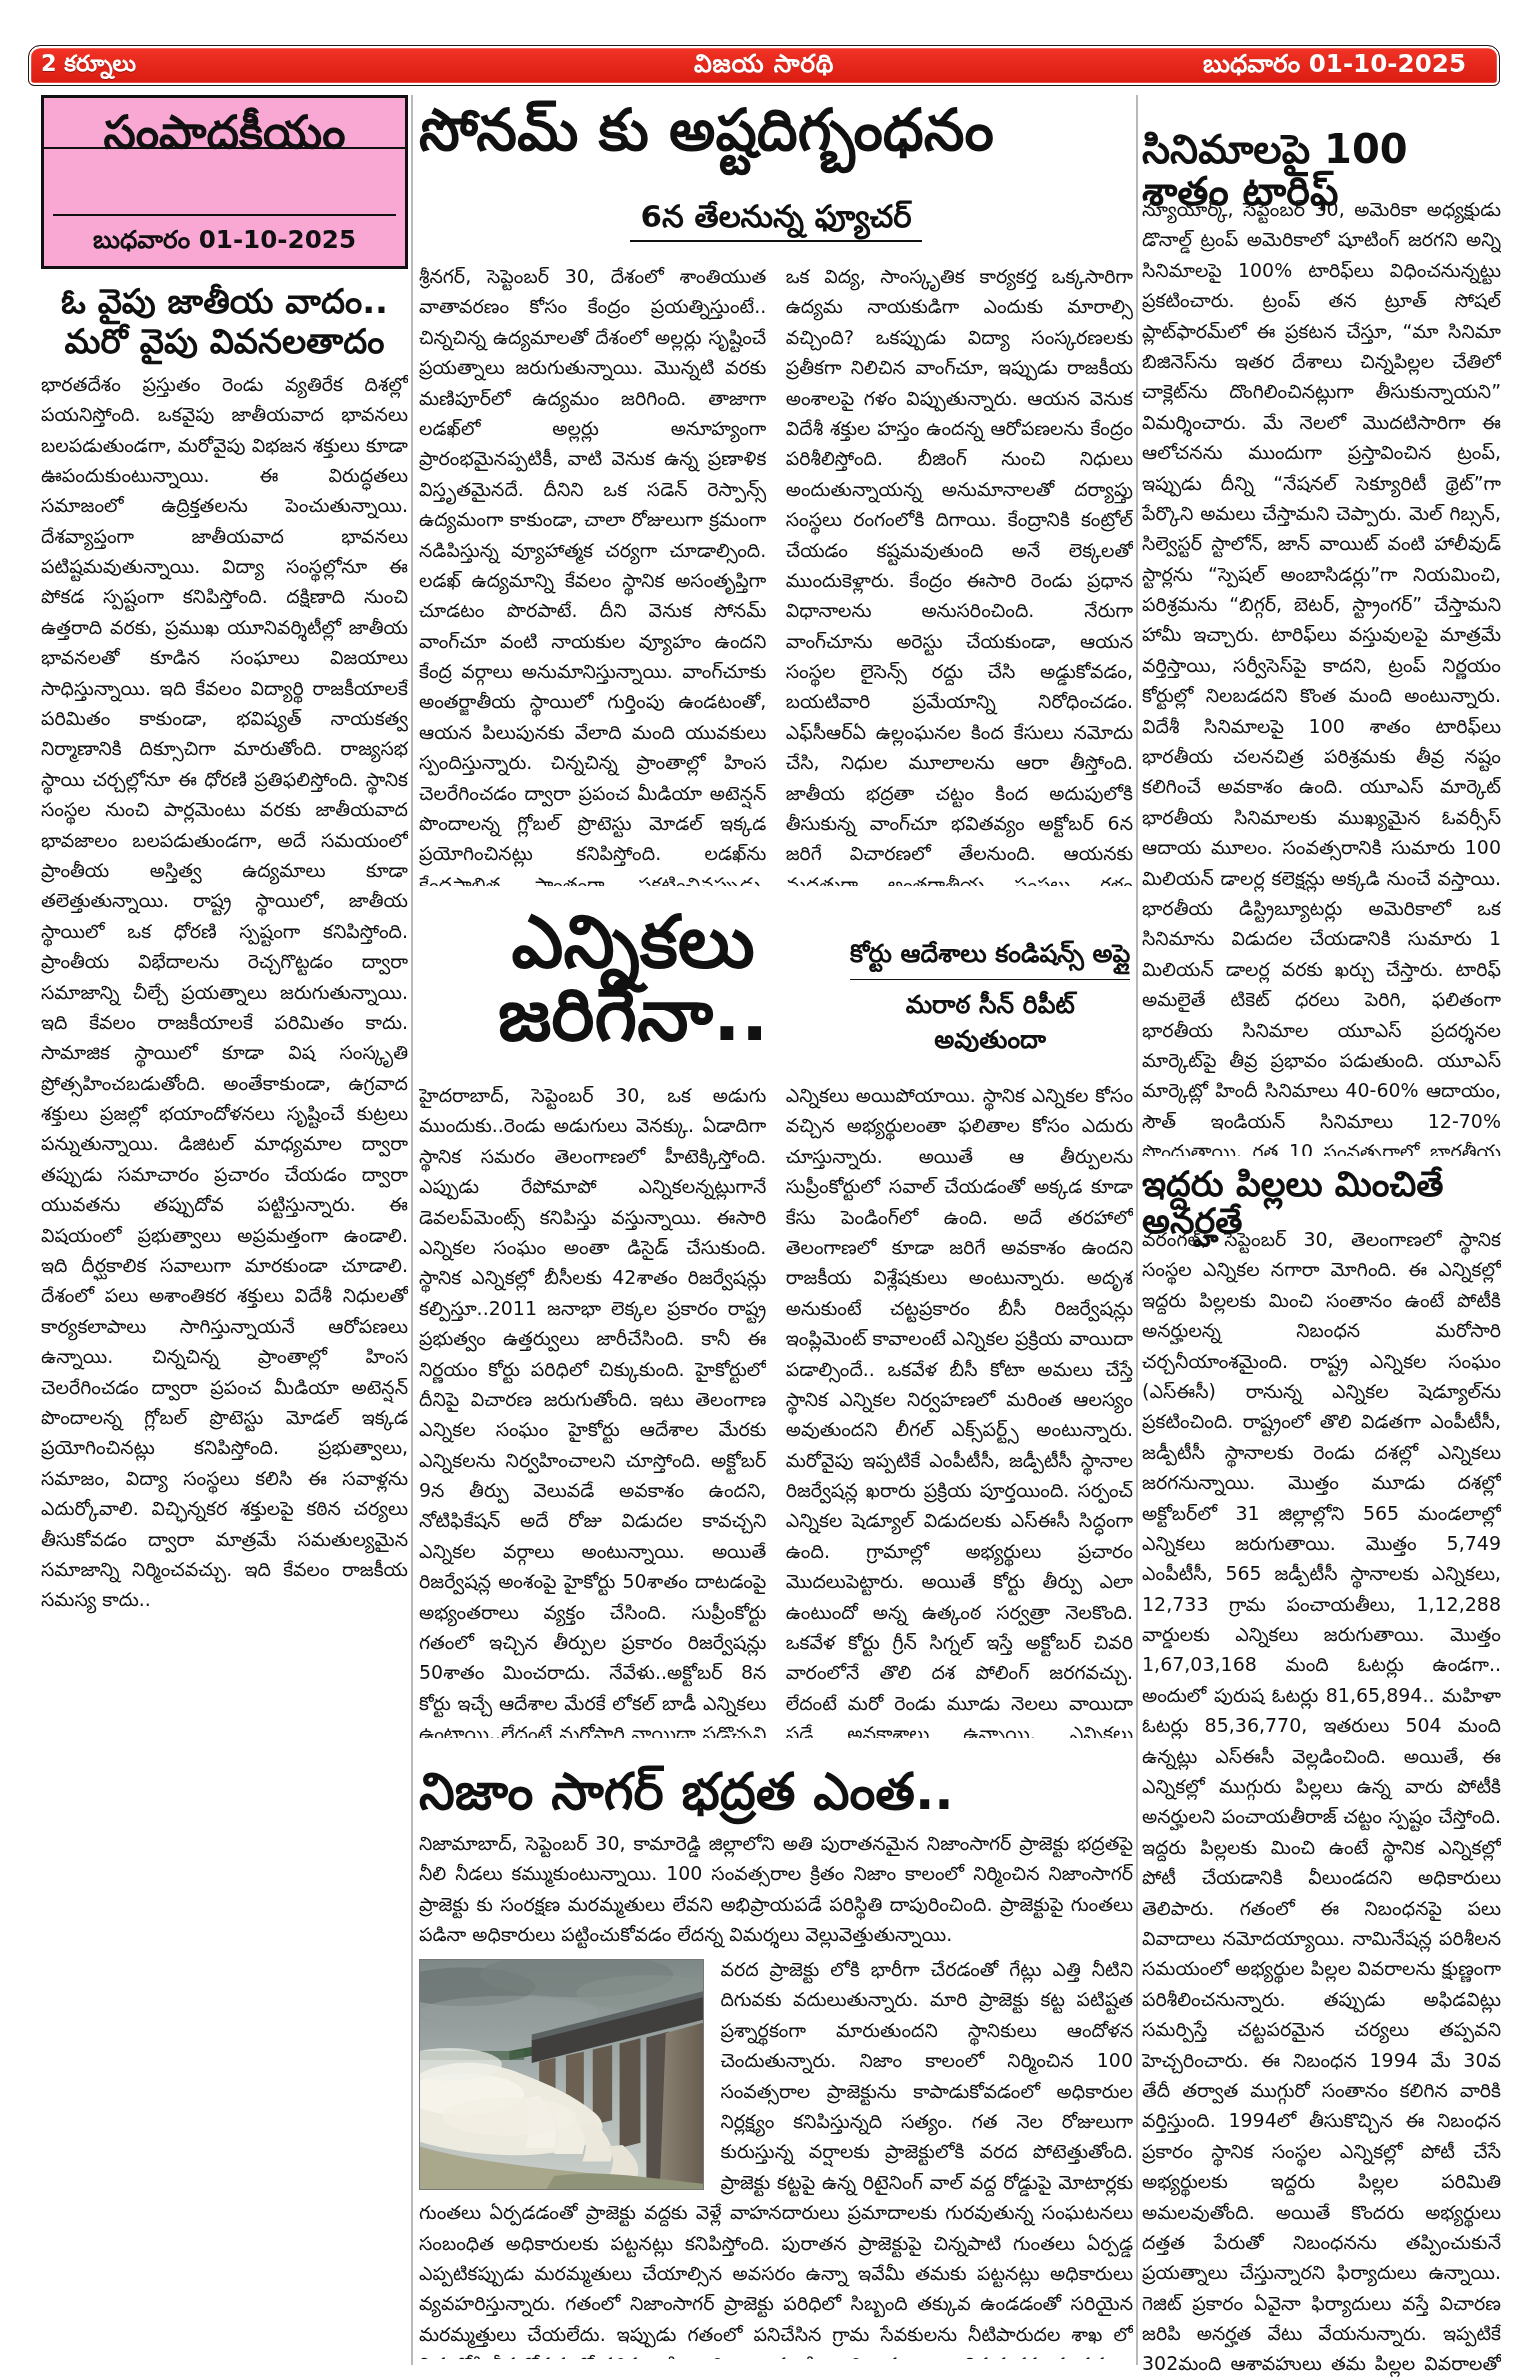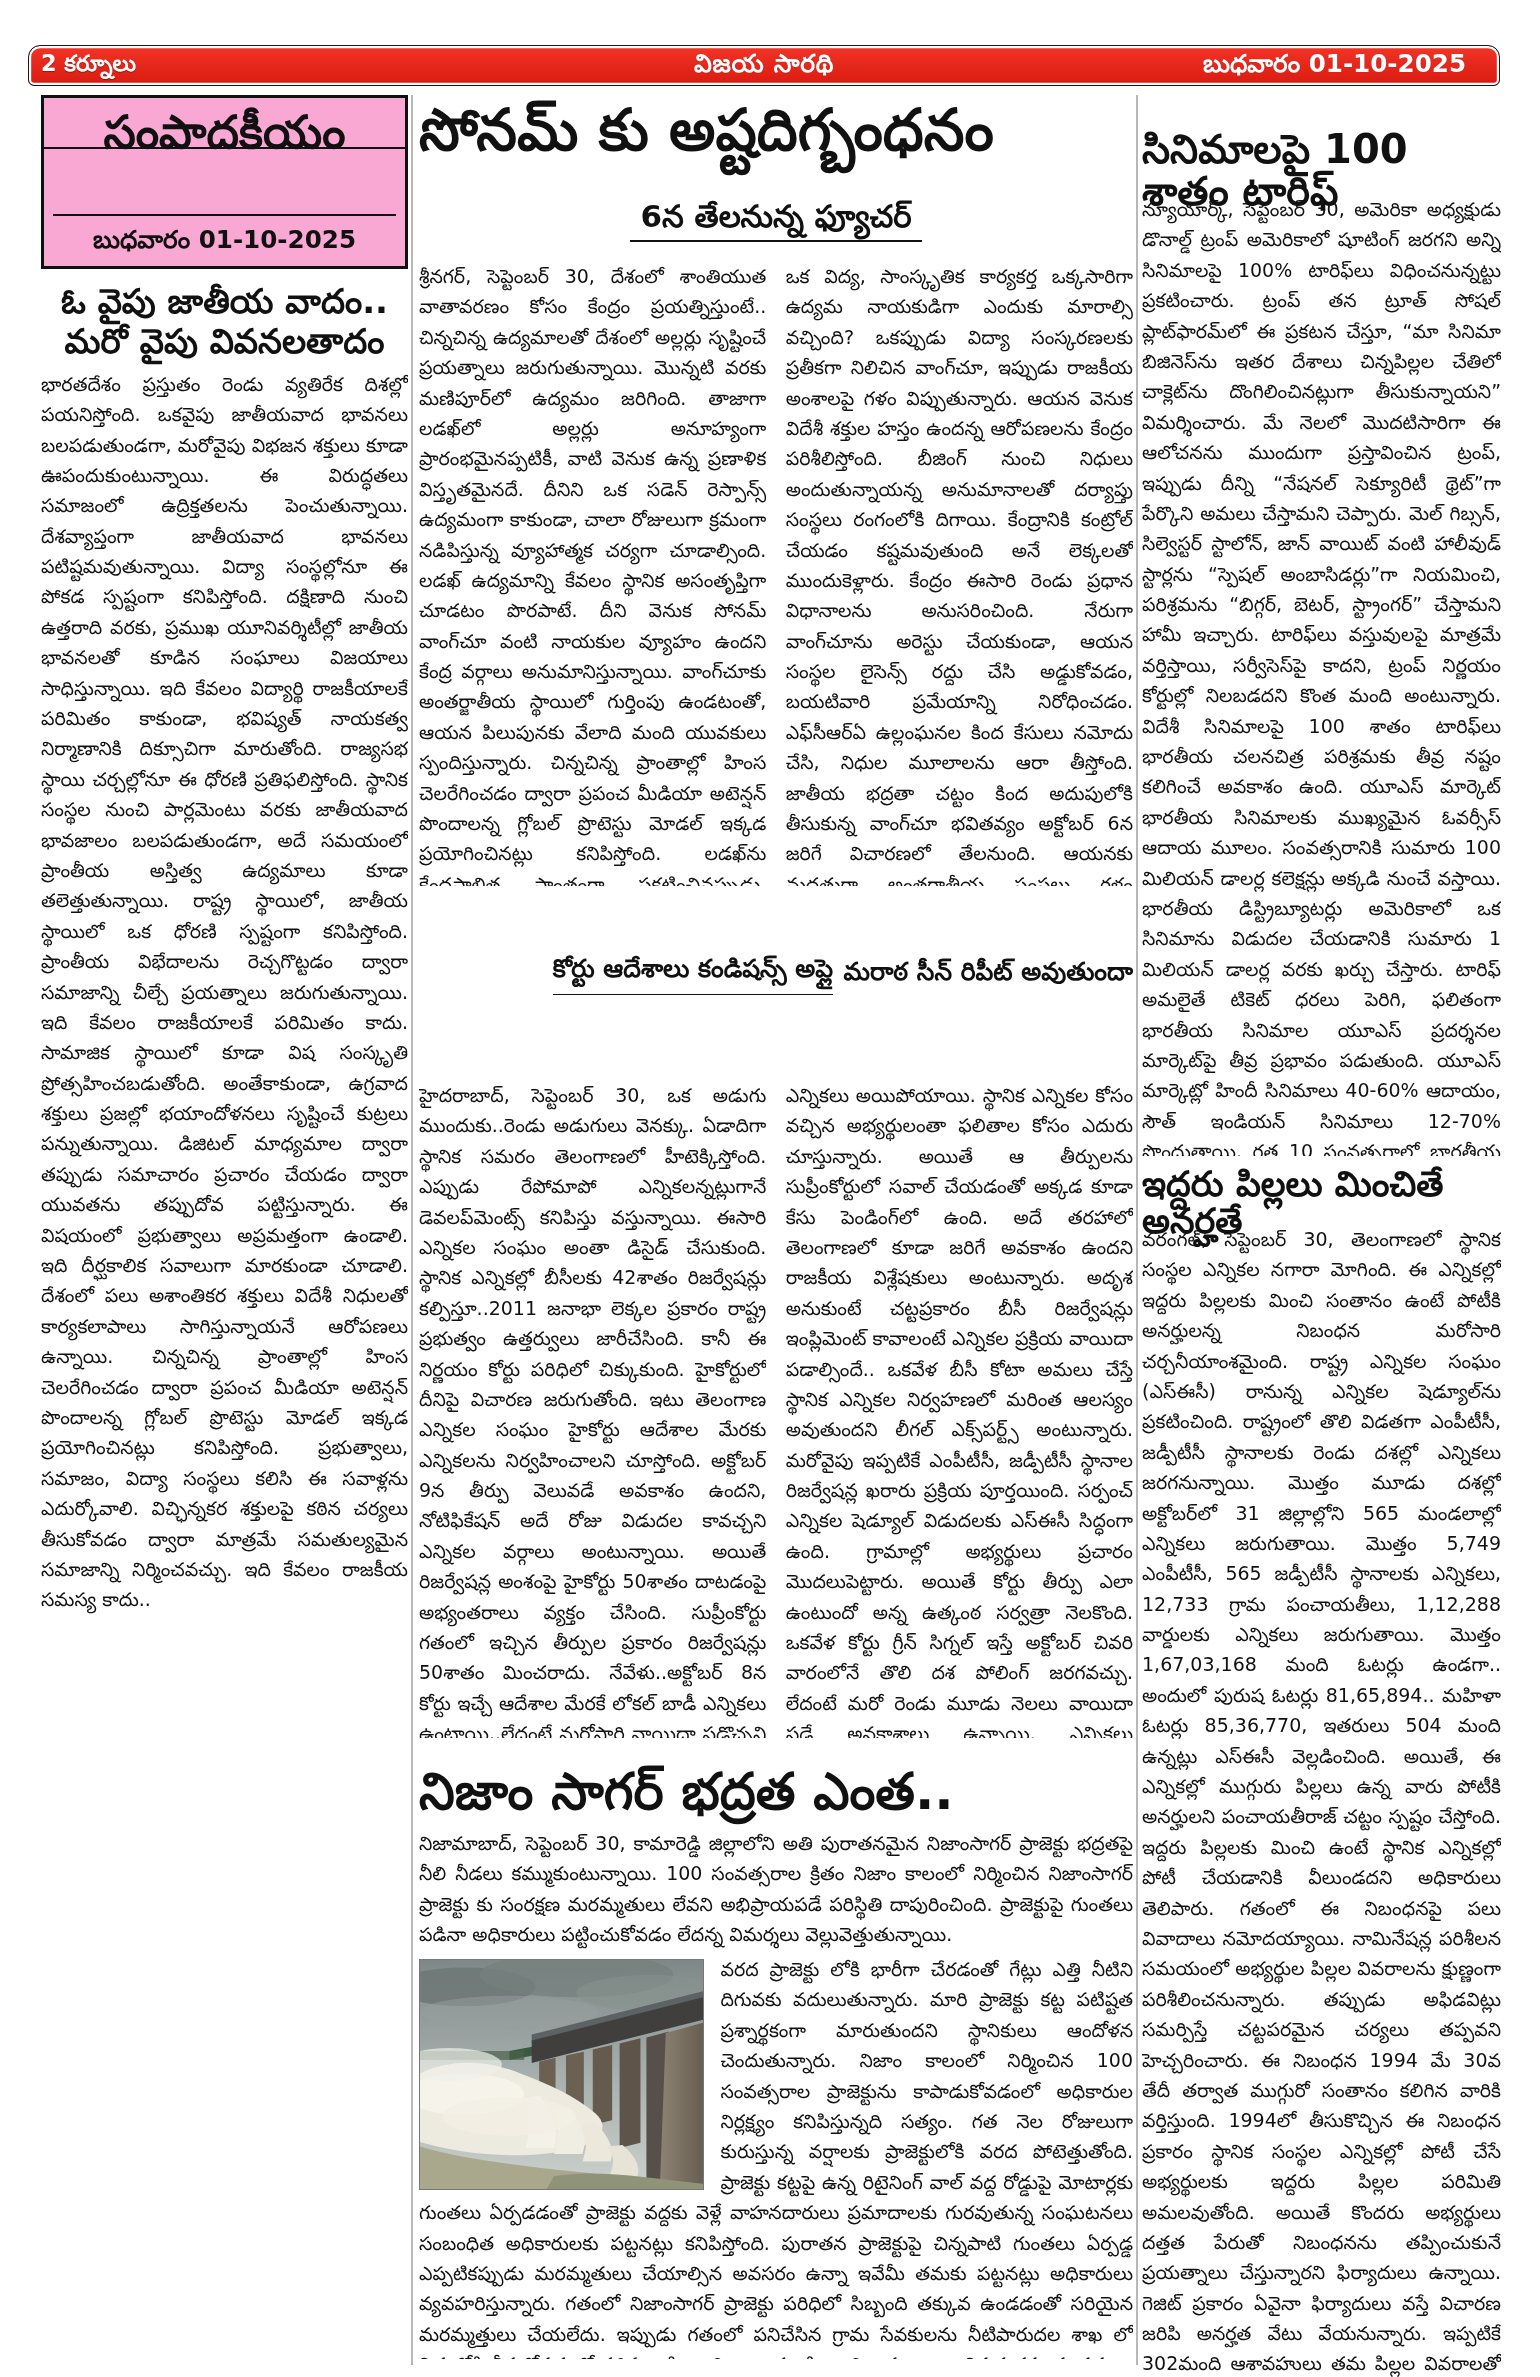--- a/index.html
+++ b/index.html
@@ -34,21 +34,21 @@
   .headline-xl{font-weight:800;text-align:left;line-height:1.05;letter-spacing:0;}
   .sonam-headline{top:100px;font-size:58px;}
   .sonam-subhead{top:198px;width:714px;text-align:center;font-size:31px;font-weight:700;}
   .sonam-subhead span{border-bottom:2.2px solid #111;padding:0 10.4px 6px 10.4px;}
   .twocol{display:flex;gap:19.4px;overflow:hidden;}
   .twocol .col{flex:1;overflow:hidden;}
   .sonam-body{top:261px;height:625px;}
   .elect-row{top:889px;width:714px;height:177px;display:flex;overflow:hidden;}
   .elect-headline{flex:0 0 60%;font-size:73px;font-weight:800;line-height:1.0;
     display:flex;align-items:center;justify-content:center;text-align:center;}
-  .elect-subs{flex:1;display:flex;flex-direction:row;justify-content:flex-end;
+  .elect-subs{flex:1;display:flex;flex-direction:column;justify-content:flex-end;
     align-items:center;padding-bottom:6px;gap:10.4px;font-size:25px;font-weight:700;text-align:center;}
   .elect-subs .u{border-bottom:1.5px solid #111;padding-bottom:4.5px;}
   .elect-body{top:1080px;height:658px;}
   .niz-headline{top:1749px;font-size:51px;margin-top:16px;}
   .niz-body{top:1828px;height:531px;overflow:hidden;}
   .niz-body p{margin:0 0 4.5px 0;}
   .dam-photo{float:left;width:283px;height:229px;margin:4.5px 16.4px 6px 0;
     border:0.7px solid #777;background:#9aa3a1;}
   .dam-photo svg{display:block;width:100%;height:100%;}
   
@@ -84,20 +84,21 @@
 <div class="abs center headline-xl sonam-headline" style="width:714px;">సోనమ్ కు అష్టదిగ్బంధనం</div>
 <div class="abs center sonam-subhead">
   <span>6న తేలనున్న ఫ్యూచర్</span>
 </div>
 <div class="abs center twocol sonam-body" style="width:714px;">
   <div class="col bodytext">శ్రీనగర్, సెప్టెంబర్ 30, దేశంలో శాంతియుత వాతావరణం కోసం కేంద్రం ప్రయత్నిస్తుంటే.. చిన్నచిన్న ఉద్యమాలతో దేశంలో అల్లర్లు సృష్టించే ప్రయత్నాలు జరుగుతున్నాయి. మొన్నటి వరకు మణిపూర్‌లో ఉద్యమం జరిగింది. తాజాగా లడఖ్‌లో అల్లర్లు అనూహ్యంగా ప్రారంభమైనప్పటికీ, వాటి వెనుక ఉన్న ప్రణాళిక విస్తృతమైనదే. దీనిని ఒక సడెన్ రెస్పాన్స్ ఉద్యమంగా కాకుండా, చాలా రోజులుగా క్రమంగా నడిపిస్తున్న వ్యూహాత్మక చర్యగా చూడాల్సింది. లడఖ్ ఉద్యమాన్ని కేవలం స్థానిక అసంతృప్తిగా చూడటం పొరపాటే. దీని వెనుక సోనమ్ వాంగ్‌చూ వంటి నాయకుల వ్యూహం ఉందని కేంద్ర వర్గాలు అనుమానిస్తున్నాయి. వాంగ్‌చూకు అంతర్జాతీయ స్థాయిలో గుర్తింపు ఉండటంతో, ఆయన పిలుపునకు వేలాది మంది యువకులు స్పందిస్తున్నారు. చిన్నచిన్న ప్రాంతాల్లో హింస చెలరేగించడం ద్వారా ప్రపంచ మీడియా అటెన్షన్ పొందాలన్న గ్లోబల్ ప్రొటెస్టు మోడల్ ఇక్కడ ప్రయోగించినట్లు కనిపిస్తోంది. లడఖ్‌ను కేంద్రపాలిత ప్రాంతంగా ప్రకటించినప్పుడు, స్థానికులు ఆనందోత్సవాలు జరుపుకున్నారు. ఆ తర్వాత రాష్ట్ర హోదా, ఆరో షెడ్యూల్ డిమాండ్లతో ఉద్యమం ఊపందుకుంది. ఈ క్రమంలో జరిగిన హింసాత్మక ఘటనలు యావత్ దేశాన్ని ఆందోళనకు గురిచేశాయి. కేంద్ర ప్రభుత్వం అప్రమత్తమై ఉద్యమ నేతల కదలికలపై నిఘా పెంచింది. ఉద్యమం మొదలు పెట్టారు. అయితే ఇక్కడ ప్రశ్న ఏమిటంటే ?</div>
   <div class="col bodytext">ఒక విద్య, సాంస్కృతిక కార్యకర్త ఒక్కసారిగా ఉద్యమ నాయకుడిగా ఎందుకు మారాల్సి వచ్చింది? ఒకప్పుడు విద్యా సంస్కరణలకు ప్రతీకగా నిలిచిన వాంగ్‌చూ, ఇప్పుడు రాజకీయ అంశాలపై గళం విప్పుతున్నారు. ఆయన వెనుక విదేశీ శక్తుల హస్తం ఉందన్న ఆరోపణలను కేంద్రం పరిశీలిస్తోంది. బీజింగ్ నుంచి నిధులు అందుతున్నాయన్న అనుమానాలతో దర్యాప్తు సంస్థలు రంగంలోకి దిగాయి. కేంద్రానికి కంట్రోల్ చేయడం కష్టమవుతుంది అనే లెక్కలతో ముందుకెళ్లారు. కేంద్రం ఈసారి రెండు ప్రధాన విధానాలను అనుసరించింది. నేరుగా వాంగ్‌చూను అరెస్టు చేయకుండా, ఆయన సంస్థల లైసెన్స్ రద్దు చేసి అడ్డుకోవడం, బయటివారి ప్రమేయాన్ని నిరోధించడం. ఎఫ్‌సీఆర్ఏ ఉల్లంఘనల కింద కేసులు నమోదు చేసి, నిధుల మూలాలను ఆరా తీస్తోంది. జాతీయ భద్రతా చట్టం కింద అదుపులోకి తీసుకున్న వాంగ్‌చూ భవితవ్యం అక్టోబర్ 6న జరిగే విచారణలో తేలనుంది. ఆయనకు మద్దతుగా అంతర్జాతీయ సంస్థలు గళం విప్పుతుండగా, కేంద్రం మాత్రం శాంతిభద్రతల పరిరక్షణే ప్రధానమని స్పష్టం చేస్తోంది. మొత్తంగా లడఖ్ పరిణామాలు దేశ రాజకీయాల్లో చర్చనీయాంశంగా మారాయి. చిన్న జనాభా ఉన్నప్పటికీ, అంతర్జాతీయ దృష్టిని ఆకర్షించిన ఈ ఉద్యమం కలగలిపిన ఫలితం. సోనమ్ వాంగ్‌చూకు అష్టదిగ్బంధనం తప్పదా అన్నది ఆరో తేదీన తేలిపోనుంది.</div>
 </div>
 
 <div class="abs center elect-row">
+  <div class="elect-headline">ఎన్నికలు జరిగేనా..</div>
   <div class="elect-subs">
     <span class="u">కోర్టు ఆదేశాలు కండిషన్స్ అప్లై</span>
     <span>మరాఠ సీన్ రిపీట్ అవుతుందా</span>
   </div>
 </div>
 <div class="abs center twocol elect-body" style="width:714px;">
   <div class="col bodytext">హైదరాబాద్, సెప్టెంబర్ 30, ఒక అడుగు ముందుకు..రెండు అడుగులు వెనక్కు. ఏడాదిగా స్థానిక సమరం తెలంగాణలో హీటెక్కిస్తోంది. ఎప్పుడు రేపోమాపో ఎన్నికలన్నట్లుగానే డెవలప్‌మెంట్స్ కనిపిస్తు వస్తున్నాయి. ఈసారి ఎన్నికల సంఘం అంతా డిసైడ్ చేసుకుంది. స్థానిక ఎన్నికల్లో బీసీలకు 42శాతం రిజర్వేషన్లు కల్పిస్తూ..2011 జనాభా లెక్కల ప్రకారం రాష్ట్ర ప్రభుత్వం ఉత్తర్వులు జారీచేసింది. కానీ ఈ నిర్ణయం కోర్టు పరిధిలో చిక్కుకుంది. హైకోర్టులో దీనిపై విచారణ జరుగుతోంది. ఇటు తెలంగాణ ఎన్నికల సంఘం హైకోర్టు ఆదేశాల మేరకు ఎన్నికలను నిర్వహించాలని చూస్తోంది. అక్టోబర్ 9న తీర్పు వెలువడే అవకాశం ఉందని, నోటిఫికేషన్ అదే రోజు విడుదల కావచ్చని ఎన్నికల వర్గాలు అంటున్నాయి. అయితే రిజర్వేషన్ల అంశంపై హైకోర్టు 50శాతం దాటడంపై అభ్యంతరాలు వ్యక్తం చేసింది. సుప్రీంకోర్టు గతంలో ఇచ్చిన తీర్పుల ప్రకారం రిజర్వేషన్లు 50శాతం మించరాదు. నేవేళు..అక్టోబర్ 8న కోర్టు ఇచ్చే ఆదేశాల మేరకే లోకల్ బాడీ ఎన్నికలు ఉంటాయి..లేదంటే మరోసారి వాయిదా పడొచ్చని లీగల్ ఎక్స్‌పర్ట్స్. మహారాష్ట్రలో అక్కడి ప్రభుత్వం..స్థానిక ఎన్నికల్లో 50శాతం లిమిట్‌ను దాటి..రిజర్వేషన్లు పెంచి..ఎన్నికలు వెళ్లింది.</div>
   <div class="col bodytext">ఎన్నికలు అయిపోయాయి. స్థానిక ఎన్నికల కోసం వచ్చిన అభ్యర్థులంతా ఫలితాల కోసం ఎదురు చూస్తున్నారు. అయితే ఆ తీర్పులను సుప్రీంకోర్టులో సవాల్ చేయడంతో అక్కడ కూడా కేసు పెండింగ్‌లో ఉంది. అదే తరహాలో తెలంగాణలో కూడా జరిగే అవకాశం ఉందని రాజకీయ విశ్లేషకులు అంటున్నారు. అదృశ అనుకుంటే చట్టప్రకారం బీసీ రిజర్వేషన్లు ఇంప్లిమెంట్ కావాలంటే ఎన్నికల ప్రక్రియ వాయిదా పడాల్సిందే.. ఒకవేళ బీసీ కోటా అమలు చేస్తే స్థానిక ఎన్నికల నిర్వహణలో మరింత ఆలస్యం అవుతుందని లీగల్ ఎక్స్‌పర్ట్స్ అంటున్నారు. మరోవైపు ఇప్పటికే ఎంపీటీసీ, జడ్పీటీసీ స్థానాల రిజర్వేషన్ల ఖరారు ప్రక్రియ పూర్తయింది. సర్పంచ్ ఎన్నికల షెడ్యూల్ విడుదలకు ఎస్ఈసీ సిద్ధంగా ఉంది. గ్రామాల్లో అభ్యర్థులు ప్రచారం మొదలుపెట్టారు. అయితే కోర్టు తీర్పు ఎలా ఉంటుందో అన్న ఉత్కంఠ సర్వత్రా నెలకొంది. ఒకవేళ కోర్టు గ్రీన్ సిగ్నల్ ఇస్తే అక్టోబర్ చివరి వారంలోనే తొలి దశ పోలింగ్ జరగవచ్చు. లేదంటే మరో రెండు మూడు నెలలు వాయిదా పడే అవకాశాలు ఉన్నాయి. ఎన్నికలు జరిగేనా..? స్థానిక పోరు ఉంటుందా..? లేదా..? అనేది తేలేందుకు మరో వారం రోజులు వెయిట్ చేయాల్సిందే.</div>
 </div>
 

